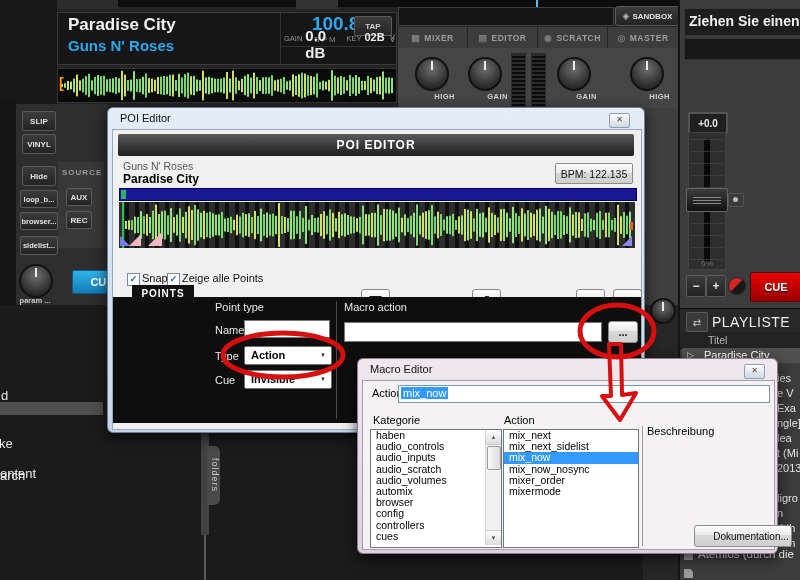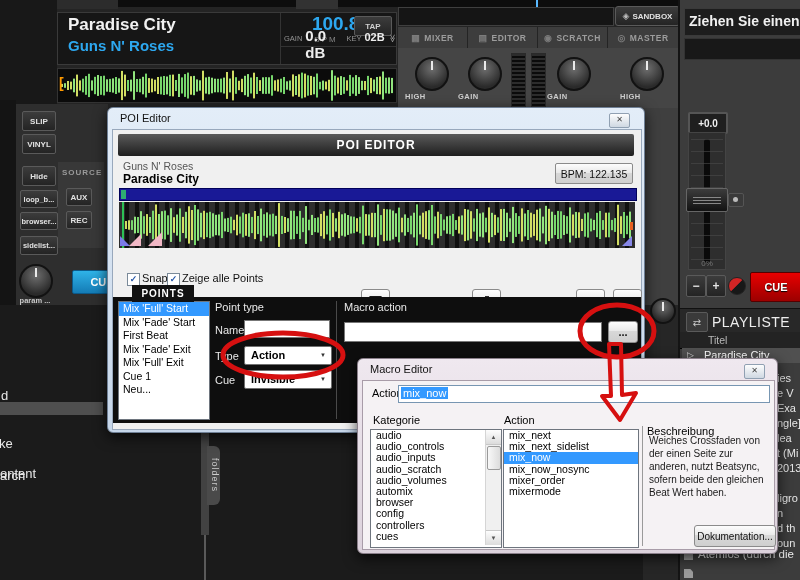--- a/index.html
+++ b/index.html
@@ -4,21 +4,21 @@
 <style>
   html,body{margin:0;padding:0;background:#000;}
   #app{position:relative;width:800px;height:580px;overflow:hidden;background:#242424;
        font-family:"Liberation Sans",sans-serif;-webkit-font-smoothing:antialiased;}
   .abs{position:absolute;}
   
   .btn-dark{background:linear-gradient(#3c3c3c,#242424);border:1px solid #5a5a5a;border-radius:2px;
             color:#e2e2e2;font-size:8px;font-weight:bold;text-align:center;display:flex;align-items:center;justify-content:center;}
   .knob{border-radius:50%;background:radial-gradient(circle at 50% 32%,#6e6e6e,#2a2a2a 72%);border:2px solid #121212;}
   .knob .tick{position:absolute;left:50%;top:2px;width:2px;height:9px;margin-left:-1px;background:#eaeaea;}
-  .knob-label{font-size:7.5px;font-weight:bold;color:#d0d0d0;text-align:left;letter-spacing:.5px;}
+  .knob-label{font-size:7.5px;font-weight:bold;color:#d0d0d0;text-align:right;letter-spacing:.5px;}
   .vu{background:#060606 repeating-linear-gradient(180deg,#2c2c2c 0 2px,#0b0b0b 2px 4px);border:1px solid #2a2a2a;}
   .tab{background:#3d3d3d;color:#9c9c9c;font-size:8.5px;font-weight:bold;letter-spacing:.5px;
        display:flex;align-items:center;justify-content:center;gap:4px;}
   .tab .ticon{font-size:9px;color:#7d7d7d;}
   
   .dlg{border-radius:6px;box-shadow:0 4px 14px rgba(0,0,0,.7);border:1px solid #6f8096;}
   .dlg .titlebar{position:absolute;left:0;top:0;right:0;height:21px;}
   .dlg .title{position:absolute;left:12px;top:4px;font-size:11px;color:#111;}
   .winclose{position:absolute;width:19px;height:13px;background:linear-gradient(#fdfdfd,#cfd8e2);
             border:1px solid #90a0b2;border-radius:2px;color:#444;font-size:8px;line-height:12px;text-align:center;}
@@ -542,29 +542,20 @@
           </svg>
       </div>
       <div class="abs aerobtn" style="left:500px;top:159px;width:27px;height:26px;">
         <svg width="14" height="12" viewBox="0 0 14 12">
             <polygon points="0,0 10,6 0,12" fill="#1a1a1a"></polygon>
             <rect x="11" y="0" width="2.5" height="12" fill="#1a1a1a"></rect>
           </svg>
       </div>
 
       <div class="abs" style="left:0;top:167px;width:528px;height:126px;background:#0e0e0e;">
-        <div class="abs listbox" style="left:5px;top:4px;width:90px;height:117px;">
-          <div class="li sel">Mix 'Full' Start</div>
-          <div class="li">Mix 'Fade' Start</div>
-          <div class="li">First Beat</div>
-          <div class="li">Mix 'Fade' Exit</div>
-          <div class="li">Mix 'Full' Exit</div>
-          <div class="li">Cue 1</div>
-          <div class="li">Neu...</div>
-        </div>
         <span class="abs dk-label" style="left:102px;top:4px;">Point type</span>
         <span class="abs dk-label" style="left:102px;top:27px;">Name</span>
         <div class="abs winput" style="left:131px;top:23px;width:84px;height:16px;font-size:11px;"></div>
         <span class="abs dk-label" style="left:102px;top:53px;">Type</span>
         <div class="abs combo" style="left:131px;top:49px;width:86px;height:17px;">
           <span class="cval">Action</span>
           <span class="carr">▼</span>
         </div>
         <span class="abs dk-label" style="left:102px;top:77px;">Cue</span>
         <div class="abs combo" style="left:131px;top:73px;width:86px;height:17px;">
@@ -587,21 +578,21 @@
     <div class="abs" style="left:4px;top:21px;width:411px;height:168px;background:#f5f2f4;border:1px solid #a89ca8;">
       <span class="abs" style="left:9px;top:6px;font-size:11px;color:#000;">Action :</span>
       <div class="abs winput" style="left:35px;top:4px;width:370px;height:16px;border-color:#7796b2;">
         <span class="sel" style="position:absolute;left:2px;top:1px;font-size:11px;padding:0 2px;">mix_now</span>
       </div>
       <span class="abs" style="left:10px;top:33px;font-size:11px;color:#000;">Kategorie</span>
       <span class="abs" style="left:141px;top:33px;font-size:11px;color:#000;">Action</span>
       <span class="abs" style="left:284px;top:44px;font-size:11px;color:#000;">Beschreibung</span>
 
       <div class="abs listbox" style="left:7px;top:48px;width:130px;height:117px;">
-        <div class="li2">audio</div>
+        <div class="li2">haben</div>
         <div class="li2">audio_controls</div>
         <div class="li2">audio_inputs</div>
         <div class="li2">audio_scratch</div>
         <div class="li2">audio_volumes</div>
         <div class="li2">automix</div>
         <div class="li2">browser</div>
         <div class="li2">config</div>
         <div class="li2">controllers</div>
         <div class="li2">cues</div>
 
@@ -614,22 +605,21 @@
 
       <div class="abs listbox" style="left:140px;top:48px;width:134px;height:117px;">
         <div class="li2">mix_next</div>
         <div class="li2">mix_next_sidelist</div>
         <div class="li2 sel">mix_now</div>
         <div class="li2">mix_now_nosync</div>
         <div class="li2">mixer_order</div>
         <div class="li2">mixermode</div>
       </div>
       <div class="abs" style="left:279px;top:45px;width:1px;height:120px;background:#9a9a9a;"></div>
-      <div class="abs" style="left:286px;top:53px;width:120px;font-size:10px;line-height:13px;color:#1a1a1a;">Weiches Crossfaden von der einen Seite zur anderen, nutzt Beatsync, sofern beide den gleichen Beat Wert haben.</div>
-      <div class="abs aerobtn" style="left:331px;top:144px;width:80px;height:20px;font-size:10px;">Dokumentation...</div>
+      <div class="abs aerobtn" style="left:331px;top:144px;width:80px;height:20px;font-size:10px;padding-left:16px;">Dokumentation...</div>
     </div>
   </div>
 
   <svg class="abs" width="800" height="580" viewBox="0 0 800 580" style="left:0;top:0;z-index:30;pointer-events:none;">
     <ellipse cx="283" cy="355" rx="60" ry="22" fill="none" stroke="#d61010" stroke-width="5"></ellipse>
     <ellipse cx="617" cy="331" rx="37" ry="26" fill="none" stroke="#d61010" stroke-width="5"></ellipse>
     <polygon points="609,344 621,344 622,395 636,393 620,420 602,396 611,396" fill="none" stroke="#d61010" stroke-width="4" stroke-linejoin="round"></polygon>
   </svg>
 
 </div>

